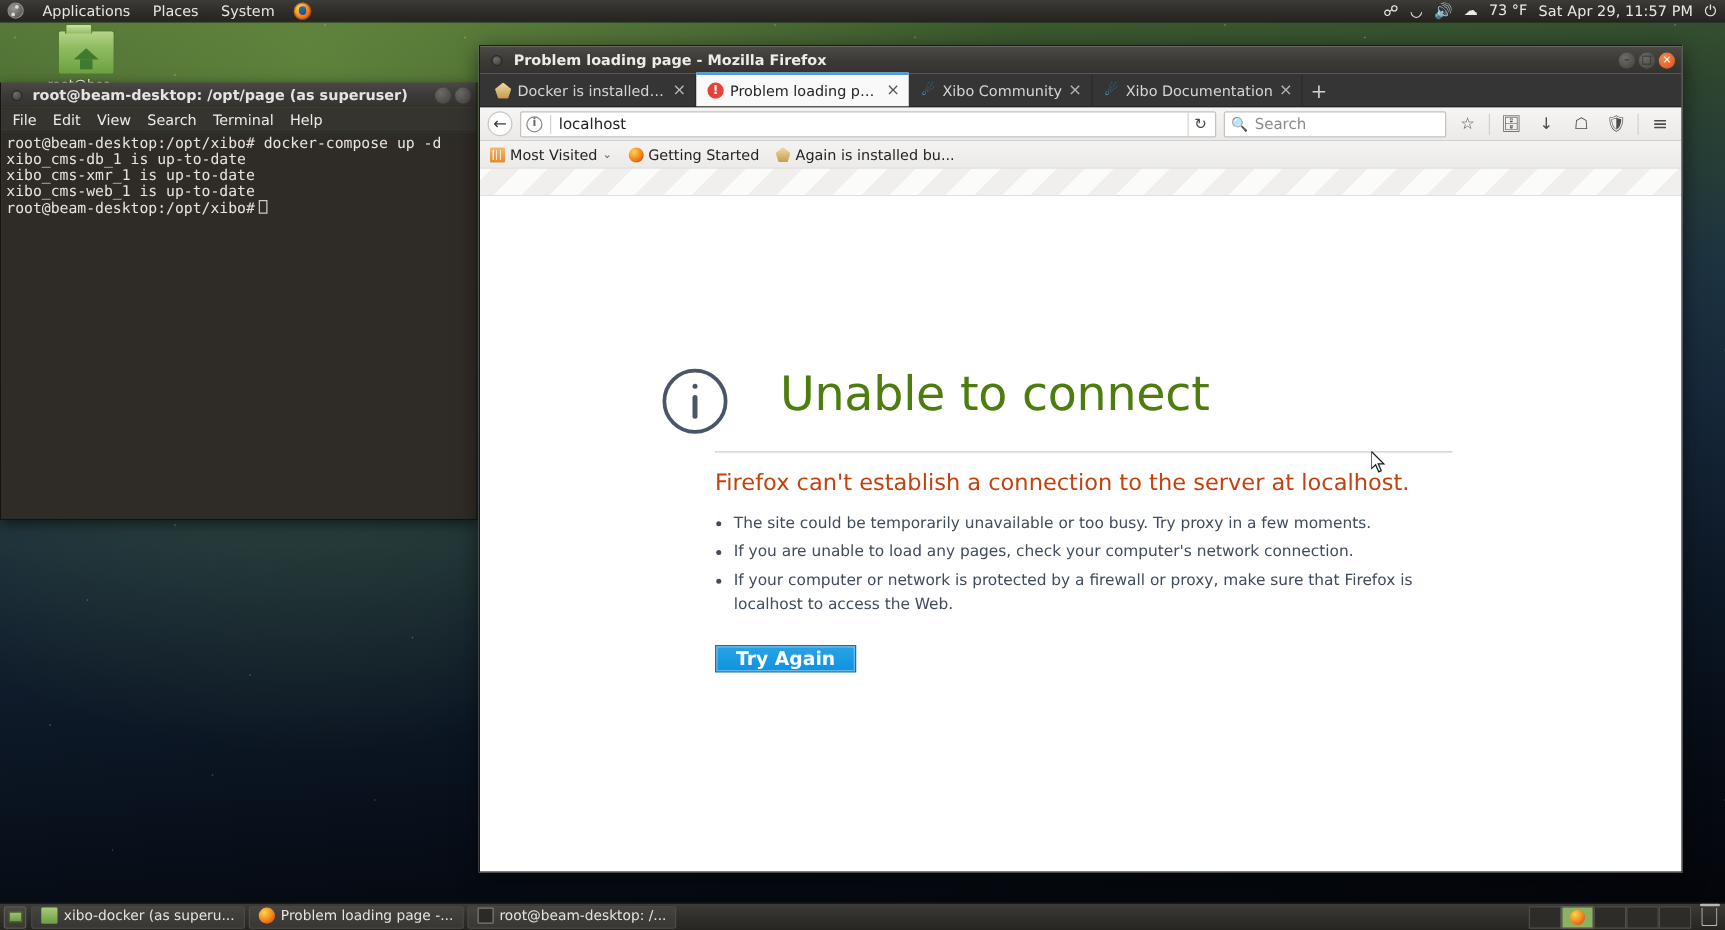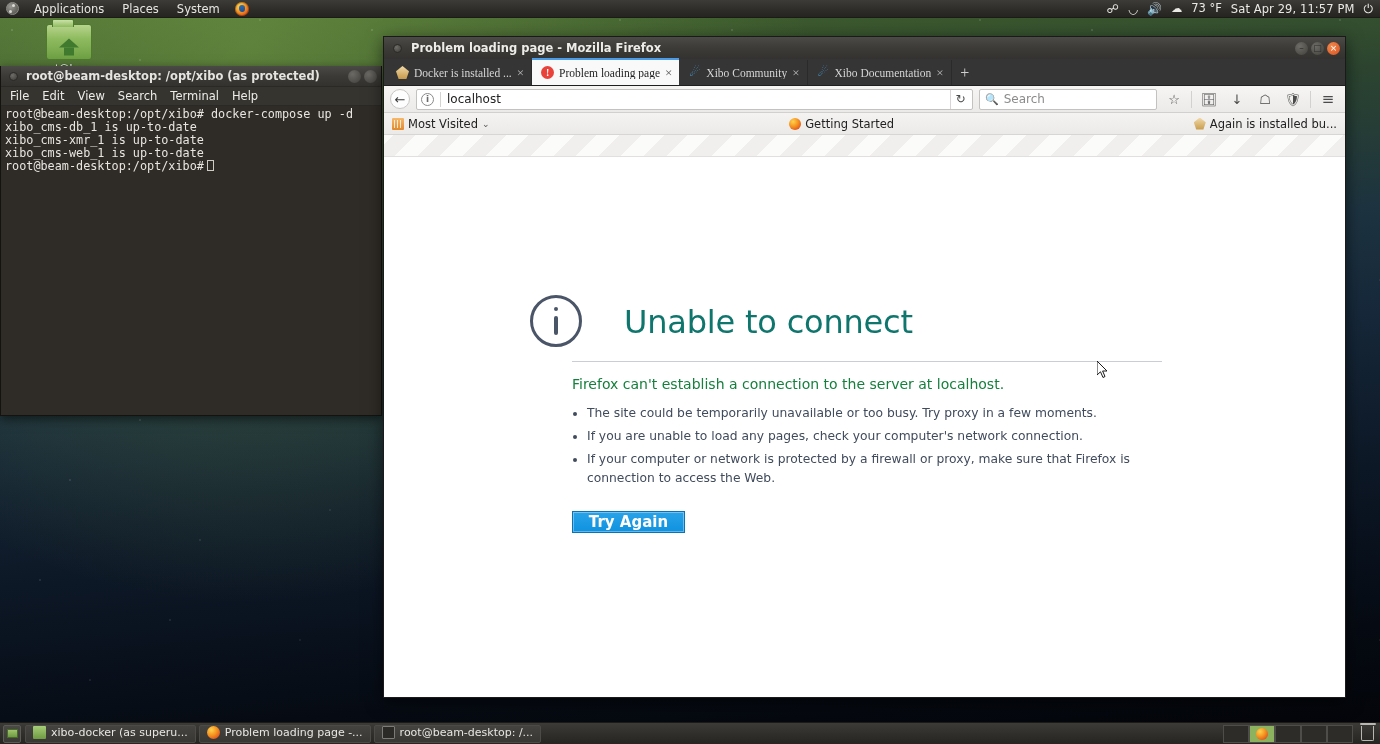--- a/index.html
+++ b/index.html
@@ -207,21 +207,20 @@
   #ff-titlebar .wctrl span.close {
     background: radial-gradient(circle at 35% 32%, #f08a4b, #dc4f21);
     color: #fff;
   }
 
   #ff-tabbar {
     height: 27px; flex: 0 0 27px;
     background: #353535;
     display: flex; align-items: flex-end; padding-left: 3px;
     border-bottom: 1px solid #1f1f1f;
-    font-family: Liberation Serif, serif;
   }
   .ff-tab {
     height: 25px; display: flex; align-items: center; gap: 5px;
     padding: 0 7px 0 9px; min-width: 118px; max-width: 170px;
     color: #d6d6d6; font-size: 11.5px;
     border-right: 1px solid #2a2a2a;
     position: relative;
   }
   .ff-tab .lbl { overflow: hidden; text-overflow: ellipsis; white-space: nowrap; flex: 1; }
   .ff-tab .x { color: #b9b9b9; font-size: 13px; line-height: 1; flex: 0 0 auto; }
@@ -291,21 +290,21 @@
     display: flex; align-items: center; justify-content: center;
     color: #4b4b4b; font-size: 13px; line-height: 1; flex: 0 0 auto;
   }
   .nav-sep { width: 1px; height: 17px; background: #d3d1cf; flex: 0 0 auto; }
 
   #ff-bookmarks {
     height: 22px; flex: 0 0 22px;
     background: linear-gradient(180deg,#f4f3f2,#eceae8);
     border-bottom: 1px solid #d8d6d4;
     display: flex; align-items: center; gap: 13px; padding: 0 8px;
-    font-size: 11.5px; color: #222; justify-content: space-between;
+    font-size: 11.5px; color: #222;
   }
   .bm { display: flex; align-items: center; gap: 4px; white-space: nowrap; }
   .bm .bmi { width: 12px; height: 12px; flex: 0 0 auto; position: relative; }
   .bm .bmi.folder {
     background: linear-gradient(180deg,#f5b96b,#e08a2d);
     border-radius: 1px;
   }
   .bm .bmi.folder::after {
     content:""; position:absolute; inset:2px 2px 2px 2px;
     background: repeating-linear-gradient(90deg,#fff 0 1px,transparent 1px 3px);
@@ -345,30 +344,30 @@
   }
   #err-icon::before {
     content: ""; position: absolute; left: 50%; top: 9px; transform: translateX(-50%);
     width: 4px; height: 4px; border-radius: 50%; background: #4a5568;
   }
   #err-icon::after {
     content: ""; position: absolute; left: 50%; top: 18px; transform: translateX(-50%);
     width: 4px; height: 19px; border-radius: 2px; background: #4a5568;
   }
   #err-title {
-    font-size: 32px; color: #0f766e; font-weight: normal;
-    margin-left: 42px; margin-top: 16px; line-height: 1.1;
+    font-size: 38px; color: #4d7c0f; font-weight: normal;
+    margin-left: 42px; margin-top: 6px; line-height: 1.1;
     letter-spacing: -.2px;
   }
   #err-rule {
     margin-left: 42px; margin-top: 14px;
     border-top: 1px solid #c9ced6; width: 590px;
   }
   #err-body { margin-left: 42px; margin-top: 14px; width: 590px; }
-  #err-lead { font-size: 14px; color: #15803d; margin-bottom: 12px; }
+  #err-lead { font-size: 18px; color: #c2410c; margin-bottom: 12px; }
   #err-list { list-style: disc; padding-left: 15px; }
   #err-list li { font-size: 12.3px; color: #404b5c; line-height: 1.55; margin-bottom: 4px; }
   #try-again {
     margin-top: 23px; width: 113px; height: 22px;
     background: linear-gradient(180deg,#29a3e8,#0f92e0);
     border: 1px solid #0b73b5;
     color: #fff; font-size: 15px; font-weight: bold;
     display: flex; align-items: center; justify-content: center;
     box-shadow: inset 0 0 0 1px rgba(255,255,255,.35);
   }
@@ -469,21 +468,21 @@
       <span class="ic" style="font-size:11px;">☁</span>
       <span class="ic">73 °F</span>
       <span class="clock">Sat Apr 29, 11:57 PM</span>
       <span class="ic" style="font-size:12px;">⏻</span>
     </div>
   </div>
 
   <div id="terminal">
     <div class="tbar">
       <span class="dot"></span>
-      <span class="title">root@beam-desktop: /opt/xibo (as protected)</span>
+      <span class="title">root@beam-desktop: /opt/page (as superuser)</span>
       <span class="wctrl">
         <span></span>
         <span></span>
       </span>
     </div>
     <div class="mbar">
       <span>File</span>
       <span>Edit</span>
       <span>View</span>
       <span>Search</span>
@@ -581,21 +580,21 @@
           <div id="err-head">
             <div id="err-icon"></div>
             <h1 id="err-title">Unable to connect</h1>
           </div>
           <div id="err-rule"></div>
           <div id="err-body">
             <p id="err-lead">Firefox can't establish a connection to the server at localhost.</p>
             <ul id="err-list">
               <li>The site could be temporarily unavailable or too busy. Try proxy in a few moments.</li>
               <li>If you are unable to load any pages, check your computer's network connection.</li>
-              <li>If your computer or network is protected by a firewall or proxy, make sure that Firefox is connection to access the Web.</li>
+              <li>If your computer or network is protected by a firewall or proxy, make sure that Firefox is localhost to access the Web.</li>
             </ul>
             <div id="try-again">Try Again</div>
           </div>
         </div>
       </div>
     </div>
   </div>
 
   <svg id="cursor" viewBox="0 0 12 18">
     <polygon points="0,0 0,14 3.5,10.8 6,16.5 8,15.5 5.6,10 10,10" fill="#ffffff" stroke="#1a1a1a" stroke-width="1"></polygon>

